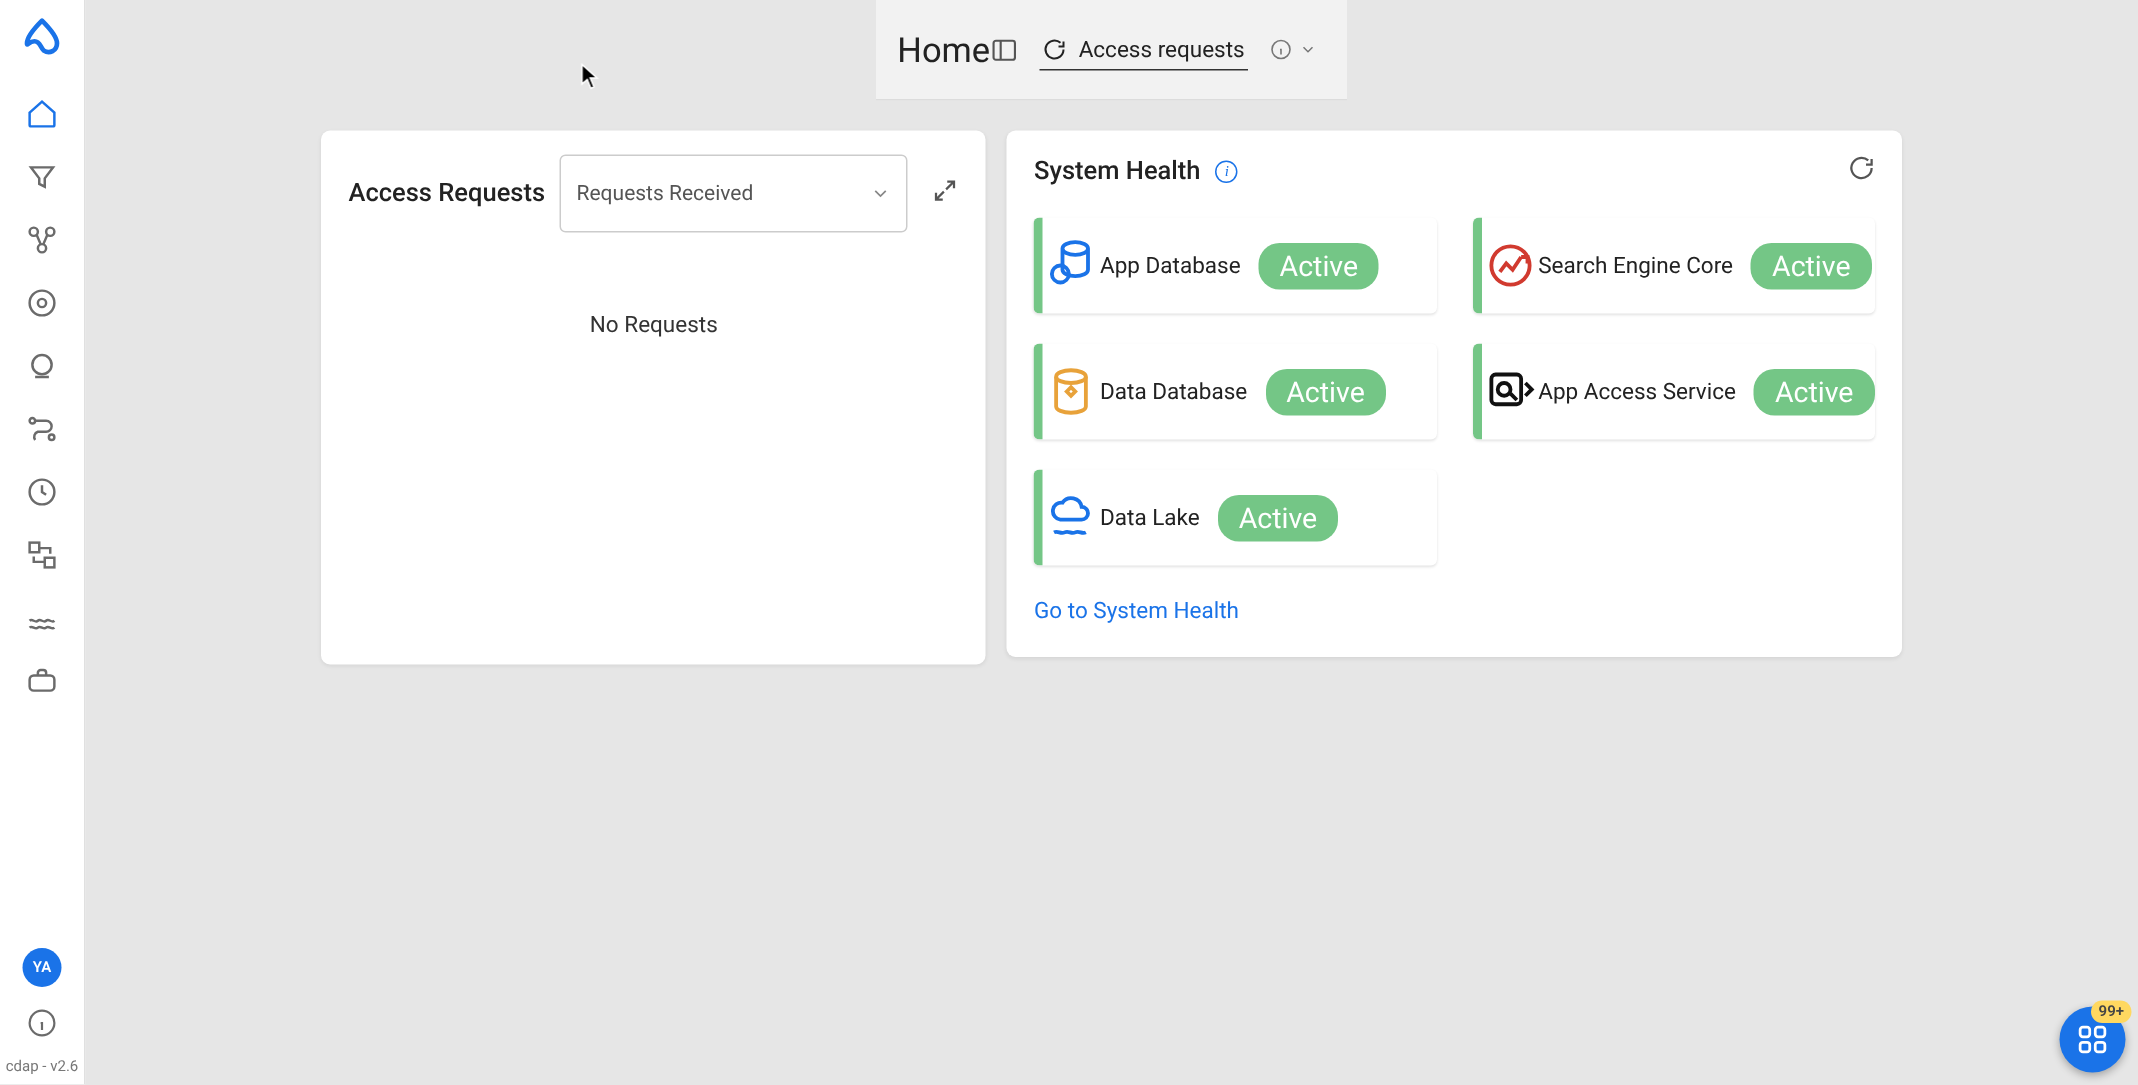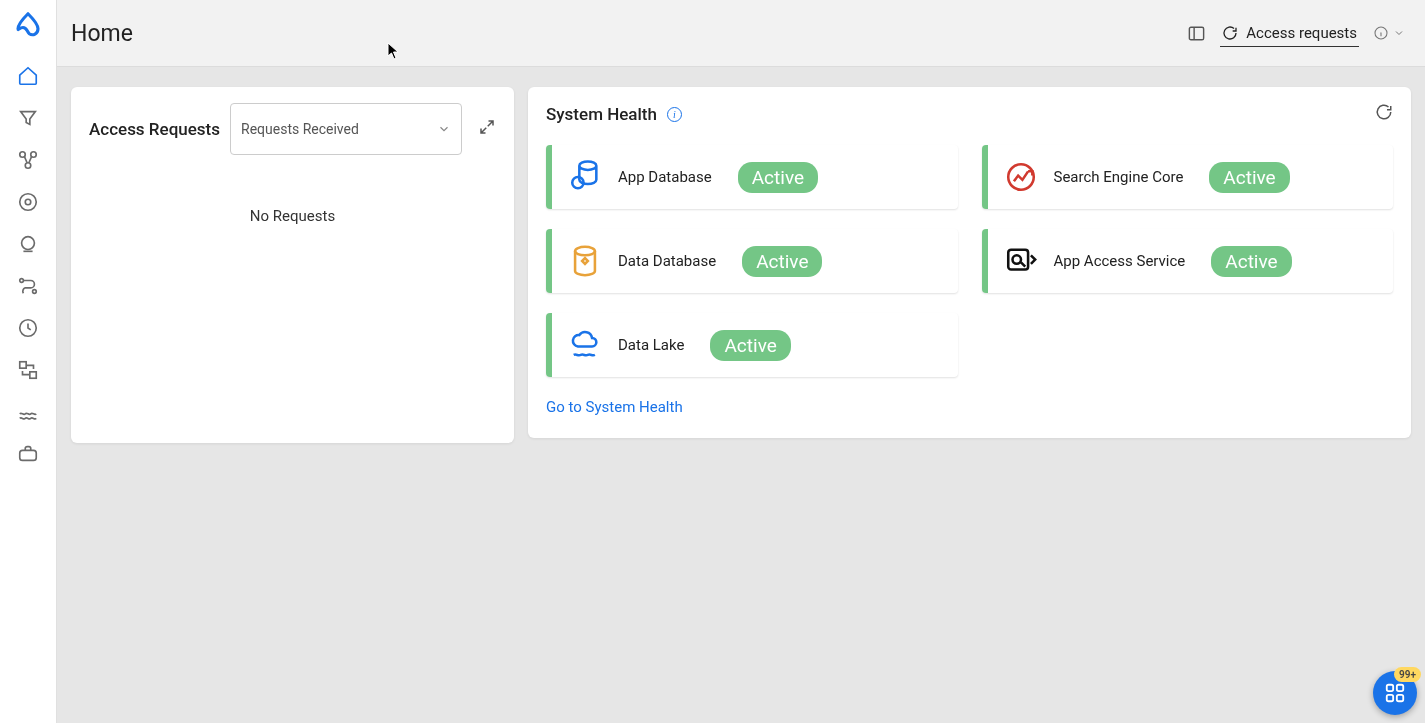--- a/index.html
+++ b/index.html
@@ -18,21 +18,21 @@
   }
   .logo { margin-bottom: 20px; }
   .sidebar-icons { display: flex; flex-direction: column; gap: 18px; align-items: center; flex: 1; }
   .sidebar-icon { width: 24px; height: 24px; display:flex; align-items:center; justify-content:center; cursor:pointer; color:#6b6b6b; }
   .sidebar-icon.active { color:#1a73e8; }
   .sidebar-bottom { display:flex; flex-direction:column; align-items:center; gap:12px; padding-bottom:6px; }
   .avatar { width:26px; height:26px; border-radius:50%; background:#1a73e8; color:#fff; font-size:10px; font-weight:600; display:flex; align-items:center; justify-content:center; }
   .version { font-size:10px; color:#777; white-space:nowrap; }
 
   
-  .main { flex:1; display:flex; flex-direction:column; }
+  .main { flex:1; display:flex; flex-direction:column;align-items:center; }
   .topbar {
     height: 67px;
     background: #f2f2f2;
     display:flex;
     align-items:center;
     padding: 0 20px 0 14px;
     border-bottom: 1px solid #dcdcdc;
   }
   .page-title { font-size:23px; font-weight:400; color:#222; }
   .topbar-right { margin-left:auto; display:flex; align-items:center; gap:14px; }
@@ -91,21 +91,21 @@
   .sh-header-right { margin-left:auto; cursor:pointer; color:#555;}
   .health-grid {
     display:grid;
     grid-template-columns: 1fr 1fr;
     gap: 20px 24px;
     padding-top:10px;
   }
   .health-card {
     display:flex;
     align-items:center;
-    gap:16px;
+    gap:2px;
     height:64px;
     background:#fff;
     border-radius:4px;
     box-shadow: 0 1px 2px rgba(0,0,0,0.12);
     overflow:hidden;
     cursor:pointer;
   }
   .health-bar { width:6px; height:100%; }
   .bar-green { background:#74c686; }
   .bar-blue { background:#1a73e8; }
@@ -221,20 +221,30 @@
       <svg width="22" height="22" viewBox="0 0 24 24" fill="none" stroke="currentColor" stroke-width="1.8">
           <path d="M3 14c2-2 4 2 6 0s4 2 6 0 4 2 6 0M3 19c2-2 4 2 6 0s4 2 6 0 4 2 6 0"></path>
         </svg>
     </div>
     <div class="sidebar-icon">
       <svg width="22" height="22" viewBox="0 0 24 24" fill="none" stroke="currentColor" stroke-width="1.8">
           <rect x="3" y="8" width="18" height="11" rx="3"></rect>
           <path d="M9 8V6a2 2 0 0 1 2-2h2a2 2 0 0 1 2 2v2"></path>
         </svg>
     </div>
+  </div>
+  <div class="sidebar-bottom">
+    <div class="avatar">YA</div>
+    <div class="sidebar-icon">
+      <svg width="22" height="22" viewBox="0 0 24 24" fill="none" stroke="currentColor" stroke-width="1.6">
+          <circle cx="12" cy="12" r="9"></circle>
+          <path d="M12 8h.01M11 12h1v5"></path>
+        </svg>
+    </div>
+    <div class="version">cdap - v2.6</div>
   </div>
 </div>
 
 <div class="main">
   <div class="topbar">
     <div class="page-title">Home</div>
     <div class="topbar-right">
       <div class="panel-icon">
         <svg width="19" height="19" viewBox="0 0 24 24" fill="none" stroke="currentColor" stroke-width="1.8">
             <rect x="3" y="4" width="18" height="16" rx="2"></rect>

